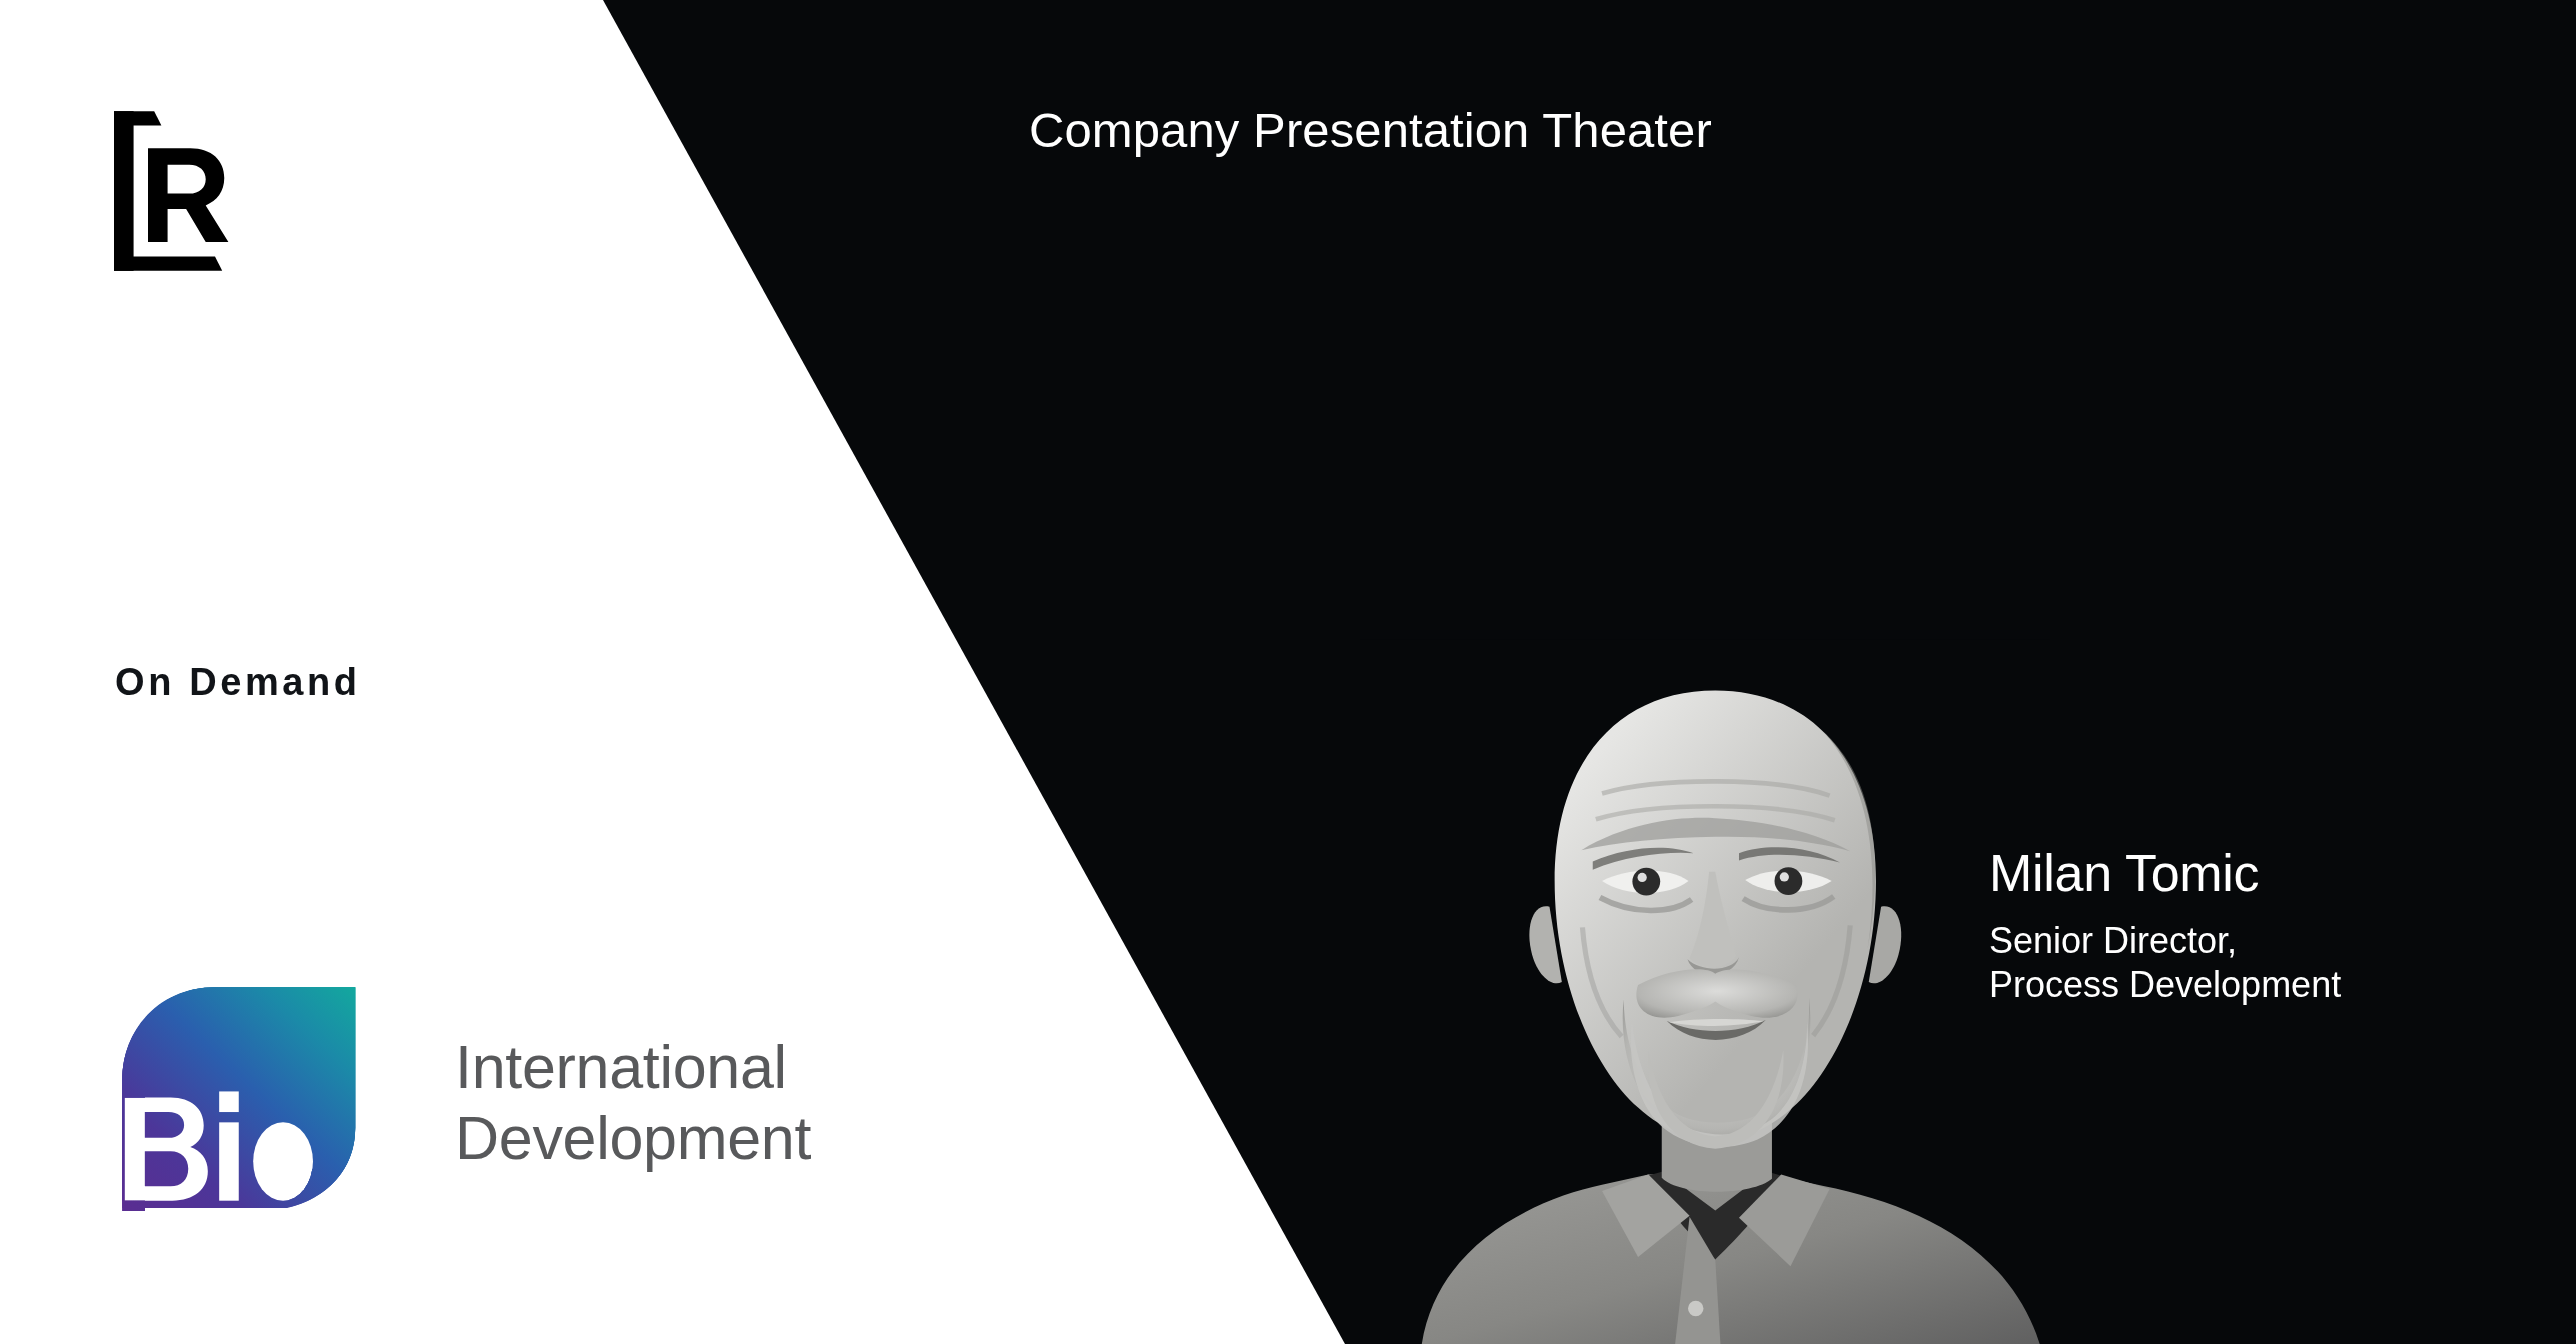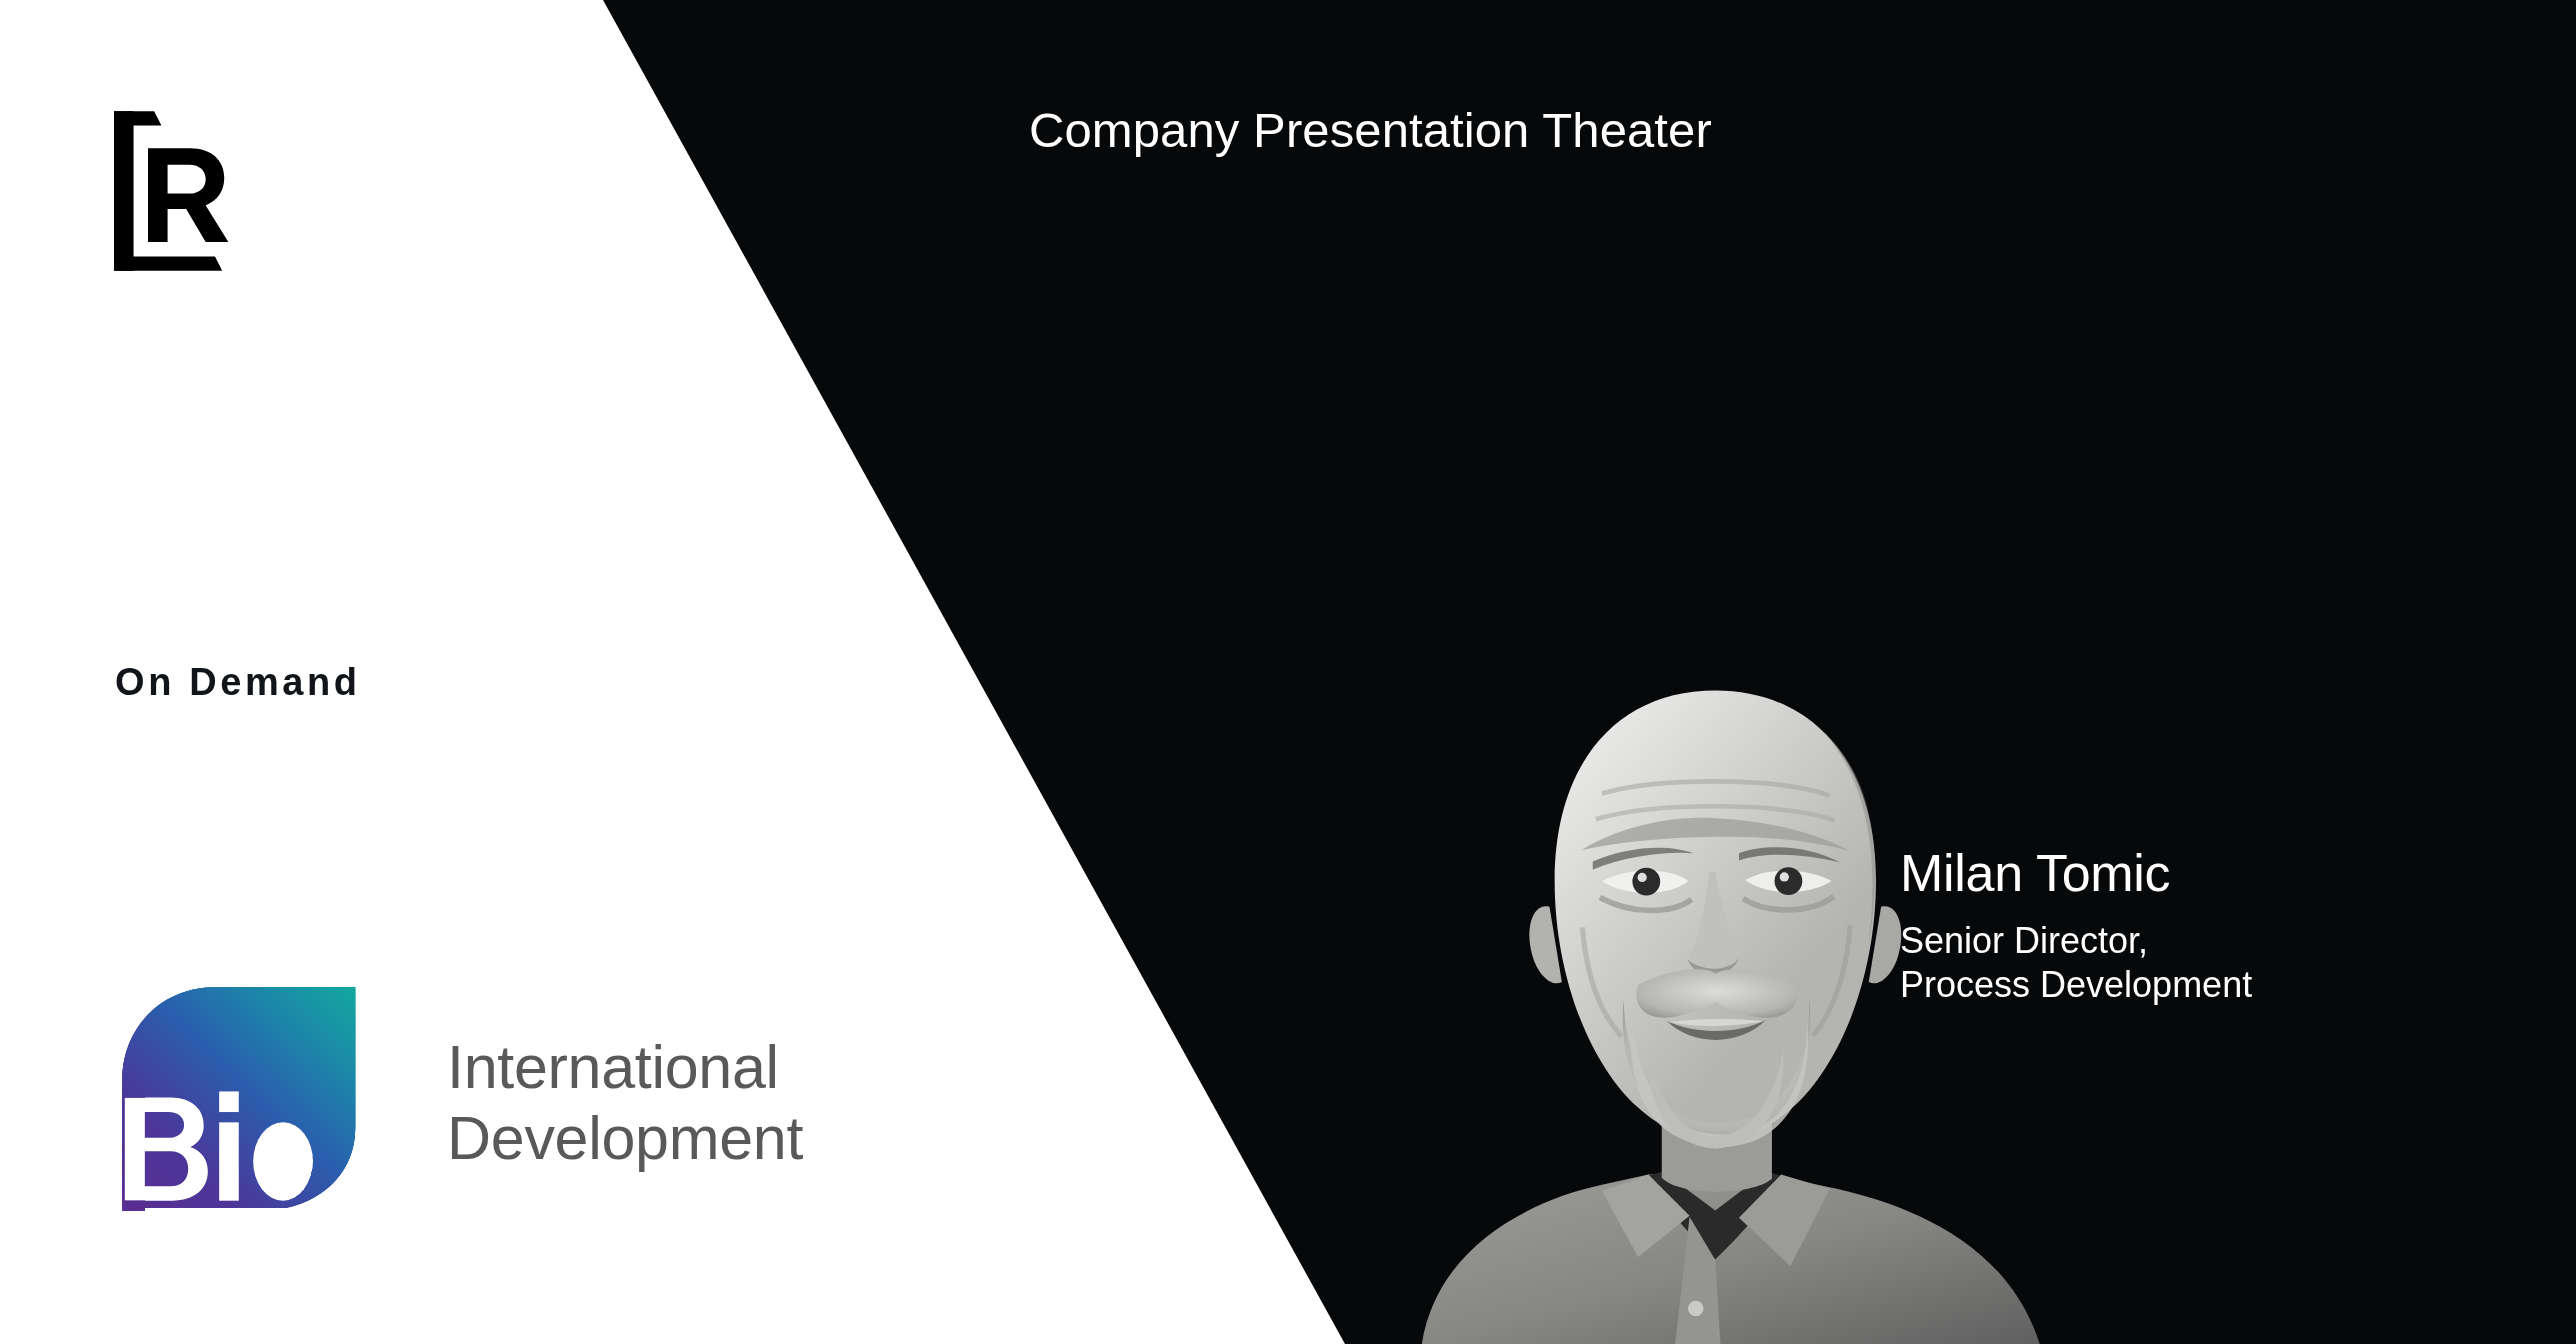--- a/index.html
+++ b/index.html
@@ -35,39 +35,39 @@
 
   
   .bio-lockup{position:absolute;left:113px;top:943px;width:783px;height:268px;}
   .bio-mark{position:absolute;left:0;top:0;width:268px;height:268px;}
   .bio-mark svg{display:block;width:268px;height:268px;}
   .bio-words{
     position:absolute;left:334px;top:89px;
     font-size:61px;font-weight:300;line-height:1.16;
     color:#58595b;white-space:nowrap;letter-spacing:-0.3px;
   }
-  .bio-words span{display:block;}
+  .bio-words span{display:block;margin-left:8px;}
 
   
   .right-panel{position:absolute;top:0;left:0;width:2639px;height:1344px;z-index:4;}
 
   .eyebrow{
     position:absolute;left:1029px;top:101px;
     font-size:49px;font-weight:400;color:#ffffff;
     white-space:nowrap;line-height:1.2;letter-spacing:0.1px;
   }
   .headline{
     position:absolute;left:1028px;top:214px;
     font-size:78px;font-weight:bold;color:#ffffff;
     line-height:1.06;letter-spacing:-0.5px;
   }
   .headline span{display:block;white-space:nowrap;}
 
   
-  .speaker{position:absolute;left:1900px;top:845px;color:#ffffff;}
+  .speaker{position:absolute;left:1989px;top:845px;color:#ffffff;}
   .speaker-name{
     font-size:52px;font-weight:400;line-height:1.08;
     white-space:nowrap;letter-spacing:-0.3px;
   }
   .speaker-role{
     margin-top:18px;font-size:36px;font-weight:400;line-height:1.22;
     white-space:nowrap;
   }
   .speaker-role span{display:block;}
 

